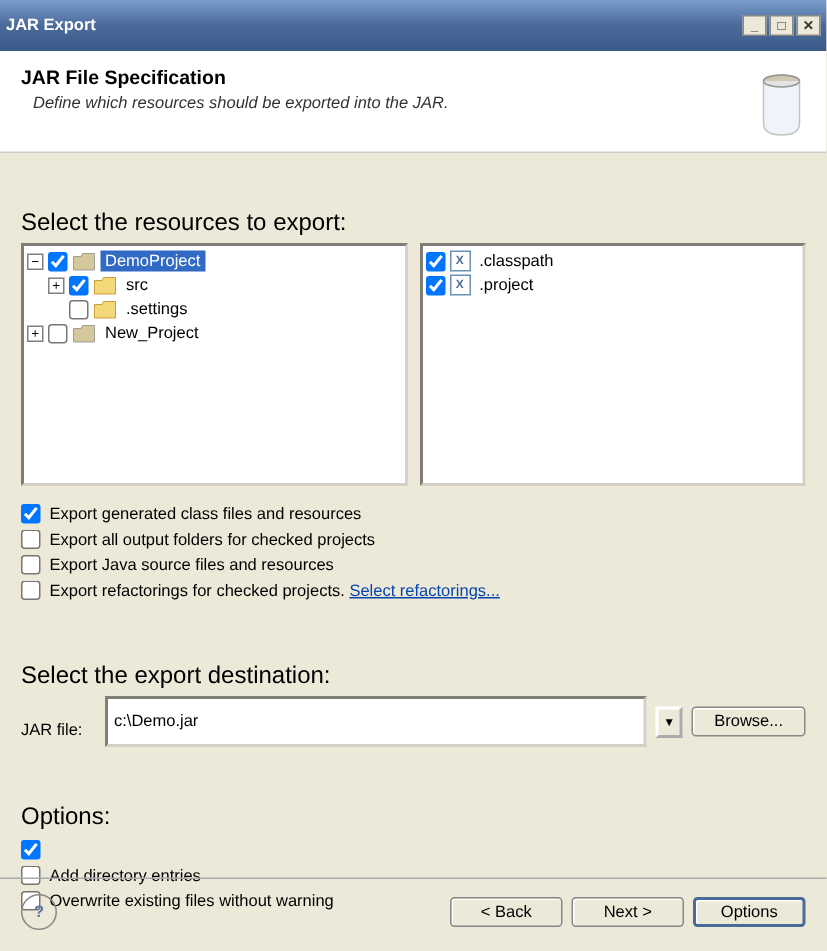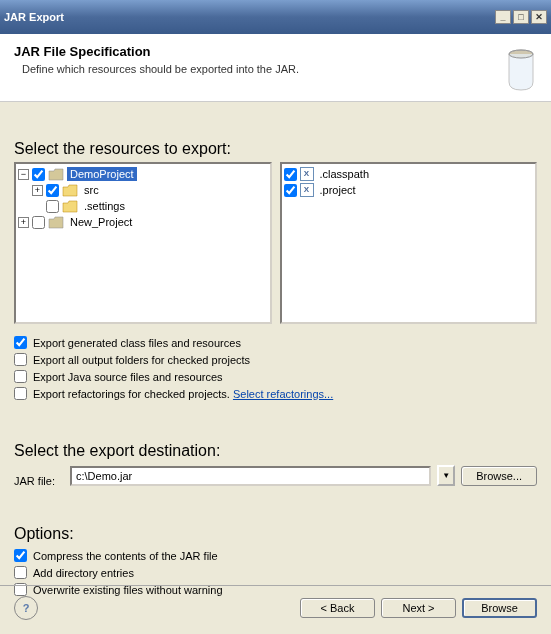--- a/index.html
+++ b/index.html
@@ -5,21 +5,21 @@
 * { box-sizing: border-box; margin: 0; padding: 0; }
 body { font-family: Tahoma, Arial, sans-serif; font-size: 11px; background: #ece9d8; width: 551px; height: 634px; overflow: hidden; }
 
 .titlebar { background: linear-gradient(to bottom, #7b9ecd 0%, #4a6a9a 50%, #3a5a8a 100%); color: #fff; height: 34px; display: flex; align-items: center; padding: 0 4px; }
 .titlebar-text { font-weight: bold; font-size: 11px; flex: 1; }
 .titlebar-btns { display: flex; gap: 2px; }
 .titlebar-btn { width: 16px; height: 14px; background: #ece9d8; border: 1px solid #888; display: flex; align-items: center; justify-content: center; cursor: pointer; font-size: 9px; font-weight: bold; color: #333; }
 
 .header-panel { background: #fff; padding: 10px 14px; height: 68px; position: relative; border-bottom: 1px solid #ccc; }
 .header-title { font-size: 13px; font-weight: bold; color: #000; margin-bottom: 4px; }
-.header-desc { font-size: 11px; color: #333; padding-left: 8px; }
+.header-desc { font-size: 11px; color: #333; padding-left: 8px; font-style: italic; }
 .header-icon { position: absolute; right: 10px; top: 8px; width: 50px; height: 50px; }
 
 .content { padding: 10px 14px 6px; }
 
 .section-label { font-size: 16px; color: #000; margin-bottom: 4px; margin-top: 28px; }
 
 .tree-row { display: flex; gap: 8px; margin-bottom: 10px; }
 .tree-pane { flex: 1; background: #fff; border: 2px inset #d4d0c8; height: 162px; padding: 2px; overflow: auto; }
 
 .tree-node { display: flex; align-items: center; padding: 1px 0; white-space: nowrap; }
@@ -32,21 +32,21 @@
 .indent-1 { padding-left: 14px; }
 
 .file-icon { width: 14px; height: 14px; border: 1px solid #6a8fb8; background: #fff; color: #4a6a9a; font-size: 8px; font-weight: bold; text-align: center; line-height: 12px; margin-right: 3px; flex-shrink: 0; }
 
 .check-row { display: flex; align-items: center; padding: 2px 0; }
 .check-row input { margin-right: 6px; }
 .link { color: #0645ad; text-decoration: underline; cursor: pointer; }
 
 .dest-row { display: flex; align-items: center; gap: 6px; margin-top: 4px; }
 .dest-label { width: 50px; margin-top: 11px; }
-.dest-input { flex: 1; border: 2px inset #d4d0c8; padding: 2px 4px; font-family: inherit; font-size: 11px; background: #fff; height: 20px; }
+.dest-input { flex: 1; border: 2px inset #d4d0c8; padding: 2px 4px; font-family: inherit; font-size: 11px; background: #fff; height: 34px; }
 .dest-dropdown { width: 18px; height: 21px; background: #ece9d8; border: 2px outset #fff; cursor: pointer; display: flex; align-items: center; justify-content: center; font-size: 8px; }
 
 .btn { background: #ece9d8; border: 1px solid #888; border-radius: 3px; padding: 3px 14px; font-family: inherit; font-size: 11px; cursor: pointer; min-width: 75px; box-shadow: inset 1px 1px 0 #fff; }
 .btn.focus { border: 2px solid #4a6a9a; padding: 2px 13px; }
 
 .footer { position: absolute; bottom: 0; left: 0; right: 0; padding: 10px 14px 14px; display: flex; align-items: center; border-top: 1px solid #aaa; }
 .help-btn { width: 24px; height: 24px; border: 1px solid #888; border-radius: 12px; display: flex; align-items: center; justify-content: center; cursor: pointer; color: #5a7aac; font-weight: bold; }
 .footer-btns { margin-left: auto; display: flex; gap: 6px; justify-content: flex-end; }
 
 svg.folder { fill: #f4d97a; stroke: #b8860b; stroke-width: 0.5; }
@@ -149,32 +149,31 @@
     <span class="dest-label">JAR file:</span>
     <input class="dest-input" value="c:\Demo.jar" style="">
     <div class="dest-dropdown">▼</div>
     <button class="btn">Browse...</button>
   </div>
 
   <div style="height:10px"></div>
   <div class="section-label">Options:</div>
   <div class="check-row">
     <input type="checkbox" checked="" style="">
-    <span>Compress the contents of the JAR file</span>
   </div>
   <div class="check-row">
     <input type="checkbox" style="">
     <span>Add directory entries</span>
   </div>
   <div class="check-row">
     <input type="checkbox" style="">
     <span>Overwrite existing files without warning</span>
   </div>
 </div>
 
 <div class="footer">
   <div class="help-btn">?</div>
   <div class="footer-btns">
     <button class="btn">&lt; Back</button>
     <button class="btn">Next &gt;</button>
-    <button class="btn focus">Browse</button>
+    <button class="btn focus">Options</button>
   </div>
 </div>
 
 </body></html>

